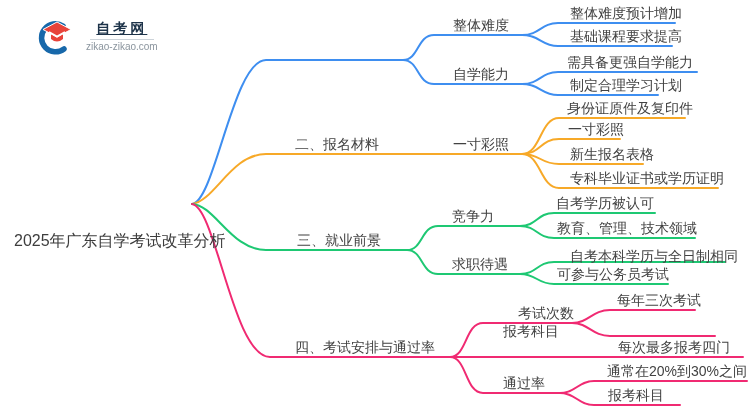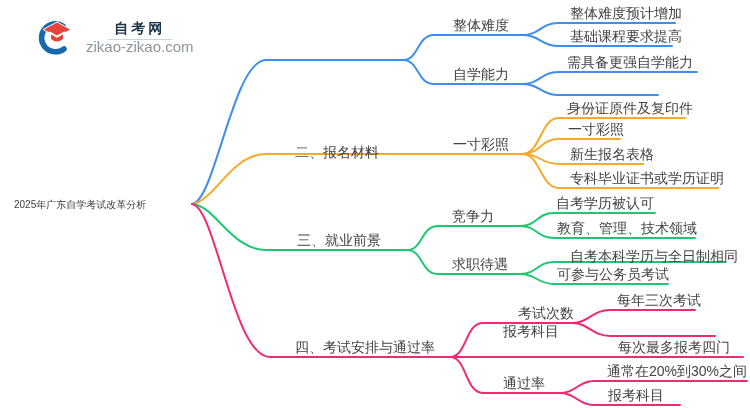--- a/index.html
+++ b/index.html
@@ -10,27 +10,27 @@
   svg.edges{position:absolute;left:0;top:0;}
   svg.edges path{fill:none;stroke-width:2;stroke-linecap:round;}
   .e-blue{stroke:#3E8EF0;}
   .e-orange{stroke:#F7A928;}
   .e-green{stroke:#1EC873;}
   .e-pink{stroke:#F02A72;}
   .node{
     position:absolute;white-space:nowrap;color:#424242;font-size:14px;line-height:16px;
     cursor:default;
   }
-  .root-label{font-size:10px;color:#3d3d3d;}
+  .root-label{font-size:16px;color:#3d3d3d;margin-top:36px;}
   
   .logo{position:absolute;left:36px;top:16px;display:flex;align-items:center;gap:8px;}
   .logo-text{display:flex;flex-direction:column;align-items:center;}
-  .logo-name{font-size:14px;font-weight:bold;color:#1d3349;letter-spacing:3px;line-height:17px;}
+  .logo-name{font-size:14px;font-weight:bold;color:#1d3349;letter-spacing:3px;line-height:17px;text-decoration:underline;}
   .logo-divider{width:64px;height:1px;background:#ccd3d9;margin:2px 0 2px 0;}
-  .logo-url{font-size:15px;color:#8b959e;line-height:10px;}
+  .logo-url{font-size:10px;color:#8b959e;line-height:10px;}
 </style>
 </head>
 <body>
 
 <div class="stage">
 
   <svg class="edges" width="750" height="410" viewBox="0 0 750 410" aria-hidden="true">
 
     <path class="e-blue" d="M192,204 C215,202 233,60 266,60 L403,60"></path>
     <path class="e-blue" d="M403,60 C419,60 417,35 434,35 L522,35"></path>
@@ -73,36 +73,37 @@
     </svg>
     <div class="logo-text">
       <div class="logo-name">自考网</div>
       <div class="logo-divider"></div>
       <div class="logo-url">zikao-zikao.com</div>
     </div>
   </div>
 
   <div class="node root-label" style="left:14px;top:197px">2025年广东自学考试改革分析</div>
 
-  <div class="node" style="left:295px;top:144px">二、报名材料</div>
+  <div class="node" style="left:295px;top:136px">二、报名材料</div>
   <div class="node" style="left:297px;top:232px">三、就业前景</div>
   <div class="node" style="left:295px;top:339px">四、考试安排与通过率</div>
 
   <div class="node" style="left:453px;top:17px">整体难度</div>
   <div class="node" style="left:453px;top:66px">自学能力</div>
   <div class="node" style="left:453px;top:136px">一寸彩照</div>
   <div class="node" style="left:452px;top:208px">竞争力</div>
   <div class="node" style="left:452px;top:256px">求职待遇</div>
   <div class="node" style="left:518px;top:305px">考试次数</div>
   <div class="node" style="left:503px;top:323px">报考科目</div>
   <div class="node" style="left:503px;top:375px">通过率</div>
 
   <div class="node" style="left:570px;top:5px">整体难度预计增加</div>
   <div class="node" style="left:570px;top:28px">基础课程要求提高</div>
   <div class="node" style="left:567px;top:54px">需具备更强自学能力</div>
+  <div class="node" style="left:570px;top:77px">制定合理学习计划</div>
   <div class="node" style="left:567px;top:100px">身份证原件及复印件</div>
   <div class="node" style="left:568px;top:121px">一寸彩照</div>
   <div class="node" style="left:570px;top:146px">新生报名表格</div>
   <div class="node" style="left:570px;top:170px">专科毕业证书或学历证明</div>
   <div class="node" style="left:556px;top:195px">自考学历被认可</div>
   <div class="node" style="left:557px;top:220px">教育、管理、技术领域</div>
   <div class="node" style="left:570px;top:248px">自考本科学历与全日制相同</div>
   <div class="node" style="left:557px;top:266px">可参与公务员考试</div>
   <div class="node" style="left:617px;top:292px">每年三次考试</div>
   <div class="node" style="left:618px;top:339px">每次最多报考四门</div>

